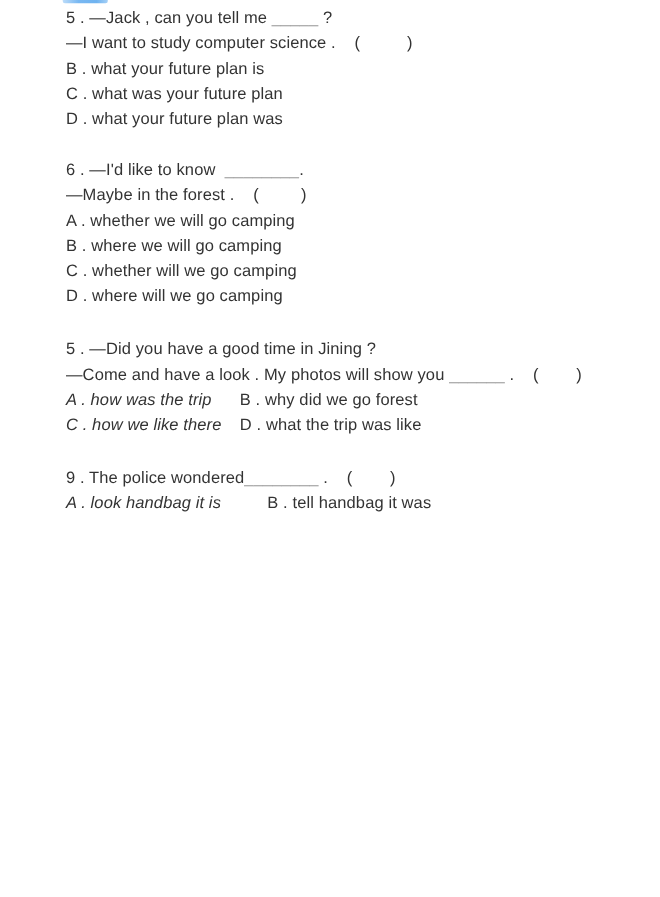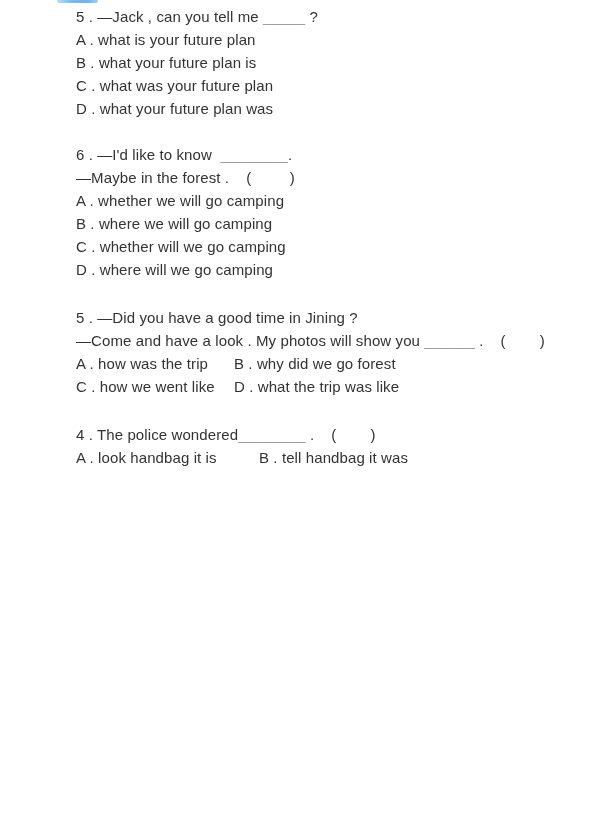--- a/index.html
+++ b/index.html
@@ -20,47 +20,46 @@
     width: 41px;
     height: 3px;
     border-radius: 0 0 2px 2px;
     background: linear-gradient(90deg, #bcdcf9 0%, #79b8f2 35%, #6fb3f0 75%, #a5d0f6 100%);
   }
   .content {
     position: absolute;
     left: 60px;
     top: 5px;
     right: 20px;
-    margin-left: 16px;
   }
   .line {
     font-size: 15px;
     line-height: 23px;
     white-space: pre;
     letter-spacing: 0.1px;
   }
   .line span { white-space: pre; }
   .blank { color: #9a9a9a; }
   .q-gap { height: 23px; }
   .q-gap-lg { height: 25px; }
-  .col { display: inline-block; white-space: pre; }
+  .col { display: inline-block; white-space: pre; font-style: italic; }
   .col-q7 { width: 158px; }
   .col-q8 { width: 183px; }
 </style>
 </head>
 <body>
 
 <div class="screen">
   <div class="top-fragment"></div>
 
   <div class="content">
 
     <section>
       <div class="line"><span>5 . —Jack , can you tell me </span><span class="blank">_____</span><span> ?</span></div>
-      <div class="line">A . what is your future plan</div>
+      <div class="line"><span>—I want to study computer science .    (          )</span></div>
       <div class="line">B . what your future plan is</div>
       <div class="line">C . what was your future plan</div>
       <div class="line">D . what your future plan was</div>
     </section>
 
     <div class="q-gap"></div>
 
     <section>
       <div class="line"><span>6 . —I'd like to know  </span><span class="blank">________</span><span>.</span></div>
       <div class="line"><span>—Maybe in the forest .    (         )</span></div>
@@ -69,24 +68,24 @@
       <div class="line">C . whether will we go camping</div>
       <div class="line">D . where will we go camping</div>
     </section>
 
     <div class="q-gap-lg"></div>
 
     <section>
       <div class="line"><span>5 . —Did you have a good time in Jining ?</span></div>
       <div class="line"><span>—Come and have a look . My photos will show you </span><span class="blank">______</span><span> .    (        )</span></div>
       <div class="line"><span class="col col-q7">A . how was the trip</span><span>B . why did we go forest</span></div>
-      <div class="line"><span class="col col-q7">C . how we went like</span><span>D . what the trip was like</span></div>
+      <div class="line"><span class="col col-q7">C . how we like there</span><span>D . what the trip was like</span></div>
     </section>
 
     <div class="q-gap-lg"></div>
 
     <section>
-      <div class="line"><span>4 . The police wondered</span><span class="blank">________</span><span> .    (        )</span></div>
+      <div class="line"><span>9 . The police wondered</span><span class="blank">________</span><span> .    (        )</span></div>
       <div class="line"><span class="col col-q8">A . look handbag it is</span><span>B . tell handbag it was</span></div>
     </section>
 
   </div>
 </div>
 
 </body></html>

